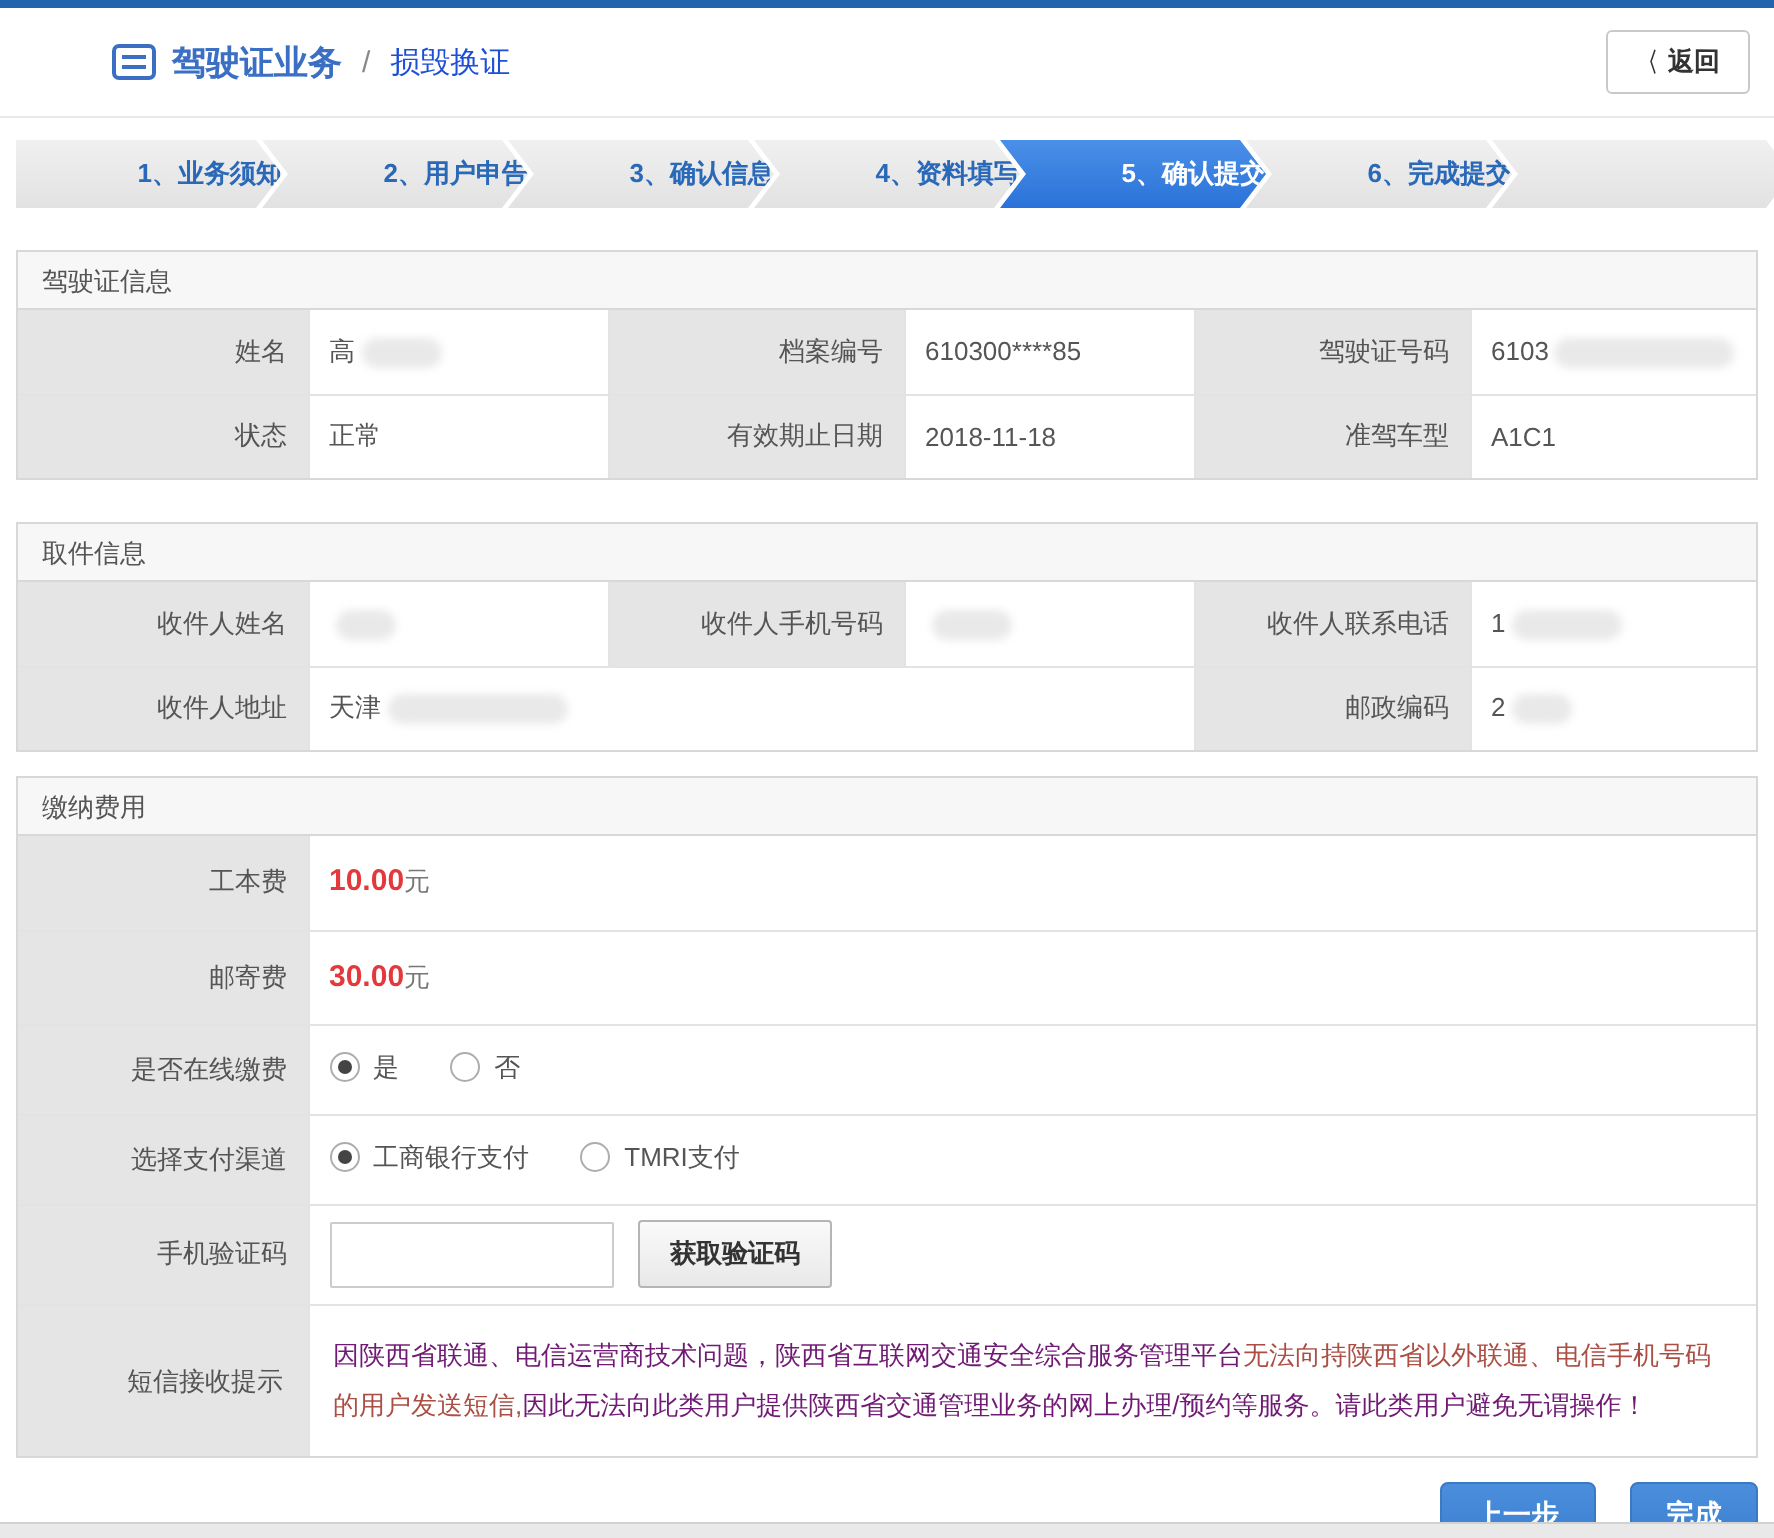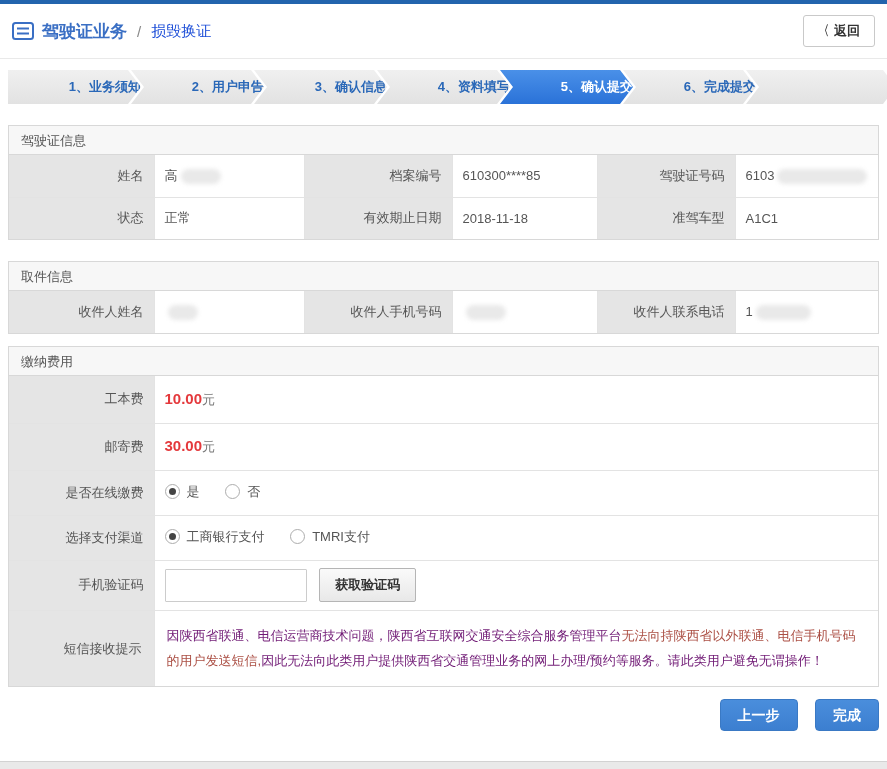--- a/index.html
+++ b/index.html
@@ -11,21 +11,21 @@
   .page { position:relative; width:887px; height:769px; background:#fff; overflow:hidden; }
 
   
   .topbar { height:4px; background:#2264ad; }
 
   
   .header {
     display:flex; align-items:center; justify-content:space-between;
     height:55px; padding:0 12px; border-bottom:1px solid #e9e9e9;
   }
-  .title-wrap { display:flex; align-items:center; gap:8px; }
+  .title-wrap { display:flex; align-items:center; gap:8px;margin-left:44px; }
   .title-icon { width:22px; height:18px; display:inline-block; }
   .main-title { color:#3a6fc4; font-size:17px; font-weight:bold; }
   .sep { color:#888; font-size:15px; margin:0 2px; }
   .sub-title { color:#1d4ed8; font-size:15px; }
   .back-btn {
     display:inline-flex; align-items:center; gap:4px;
     background:#fff; border:1px solid #c9c9c9; border-radius:3px;
     padding:6px 14px; font-size:13px; font-weight:bold; color:#333; cursor:pointer;
   }
   .back-chevron { font-size:12px; color:#333; transform:scale(.8,1.1); display:inline-block; }
@@ -188,20 +188,26 @@
         </colgroup>
       <tbody>
           <tr>
         <td class="lbl">收件人姓名</td>
         <td><span></span><span class="blur w30"></span></td>
         <td class="lbl">收件人手机号码</td>
         <td><span></span><span class="blur w40"></span></td>
         <td class="lbl">收件人联系电话</td>
         <td><span>1</span><span class="blur w55"></span></td>
       </tr>
+      <tr>
+        <td class="lbl">收件人地址</td>
+        <td colspan="3"><span>天津</span><span class="blur w90"></span></td>
+        <td class="lbl">邮政编码</td>
+        <td><span>2</span><span class="blur w30"></span></td>
+      </tr>
     </tbody>
       </table>
   </div>
 
   <div class="panel tight">
     <div class="panel-title">缴纳费用</div>
     <table>
       <colgroup>
           <col style="width:145px">
           <col>

